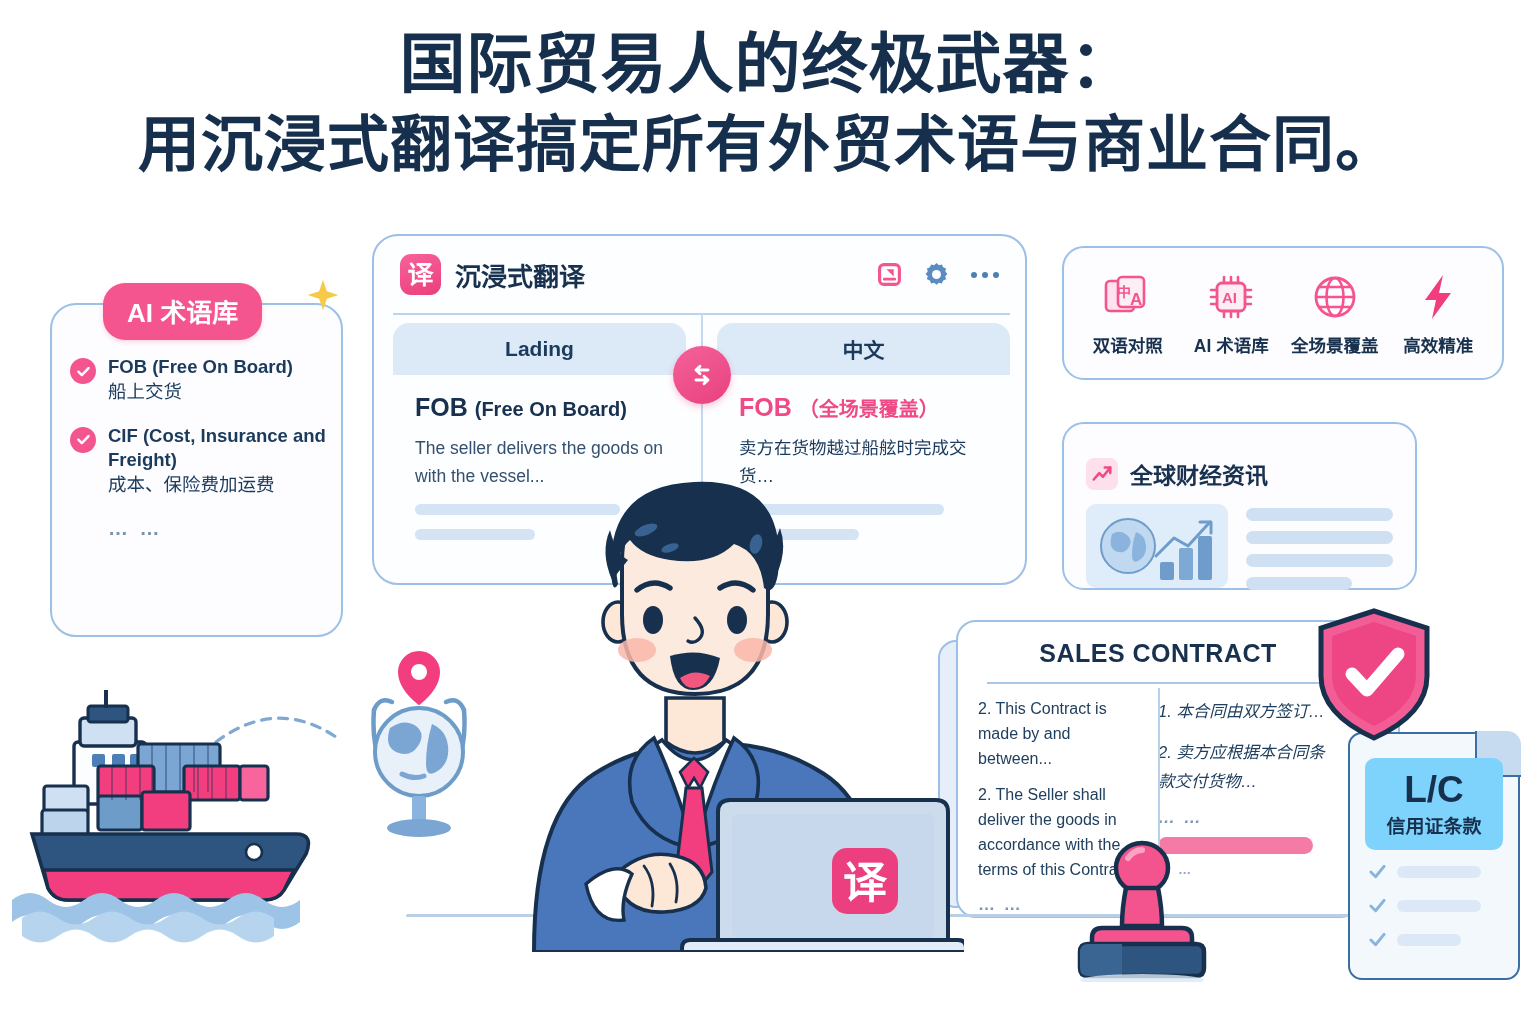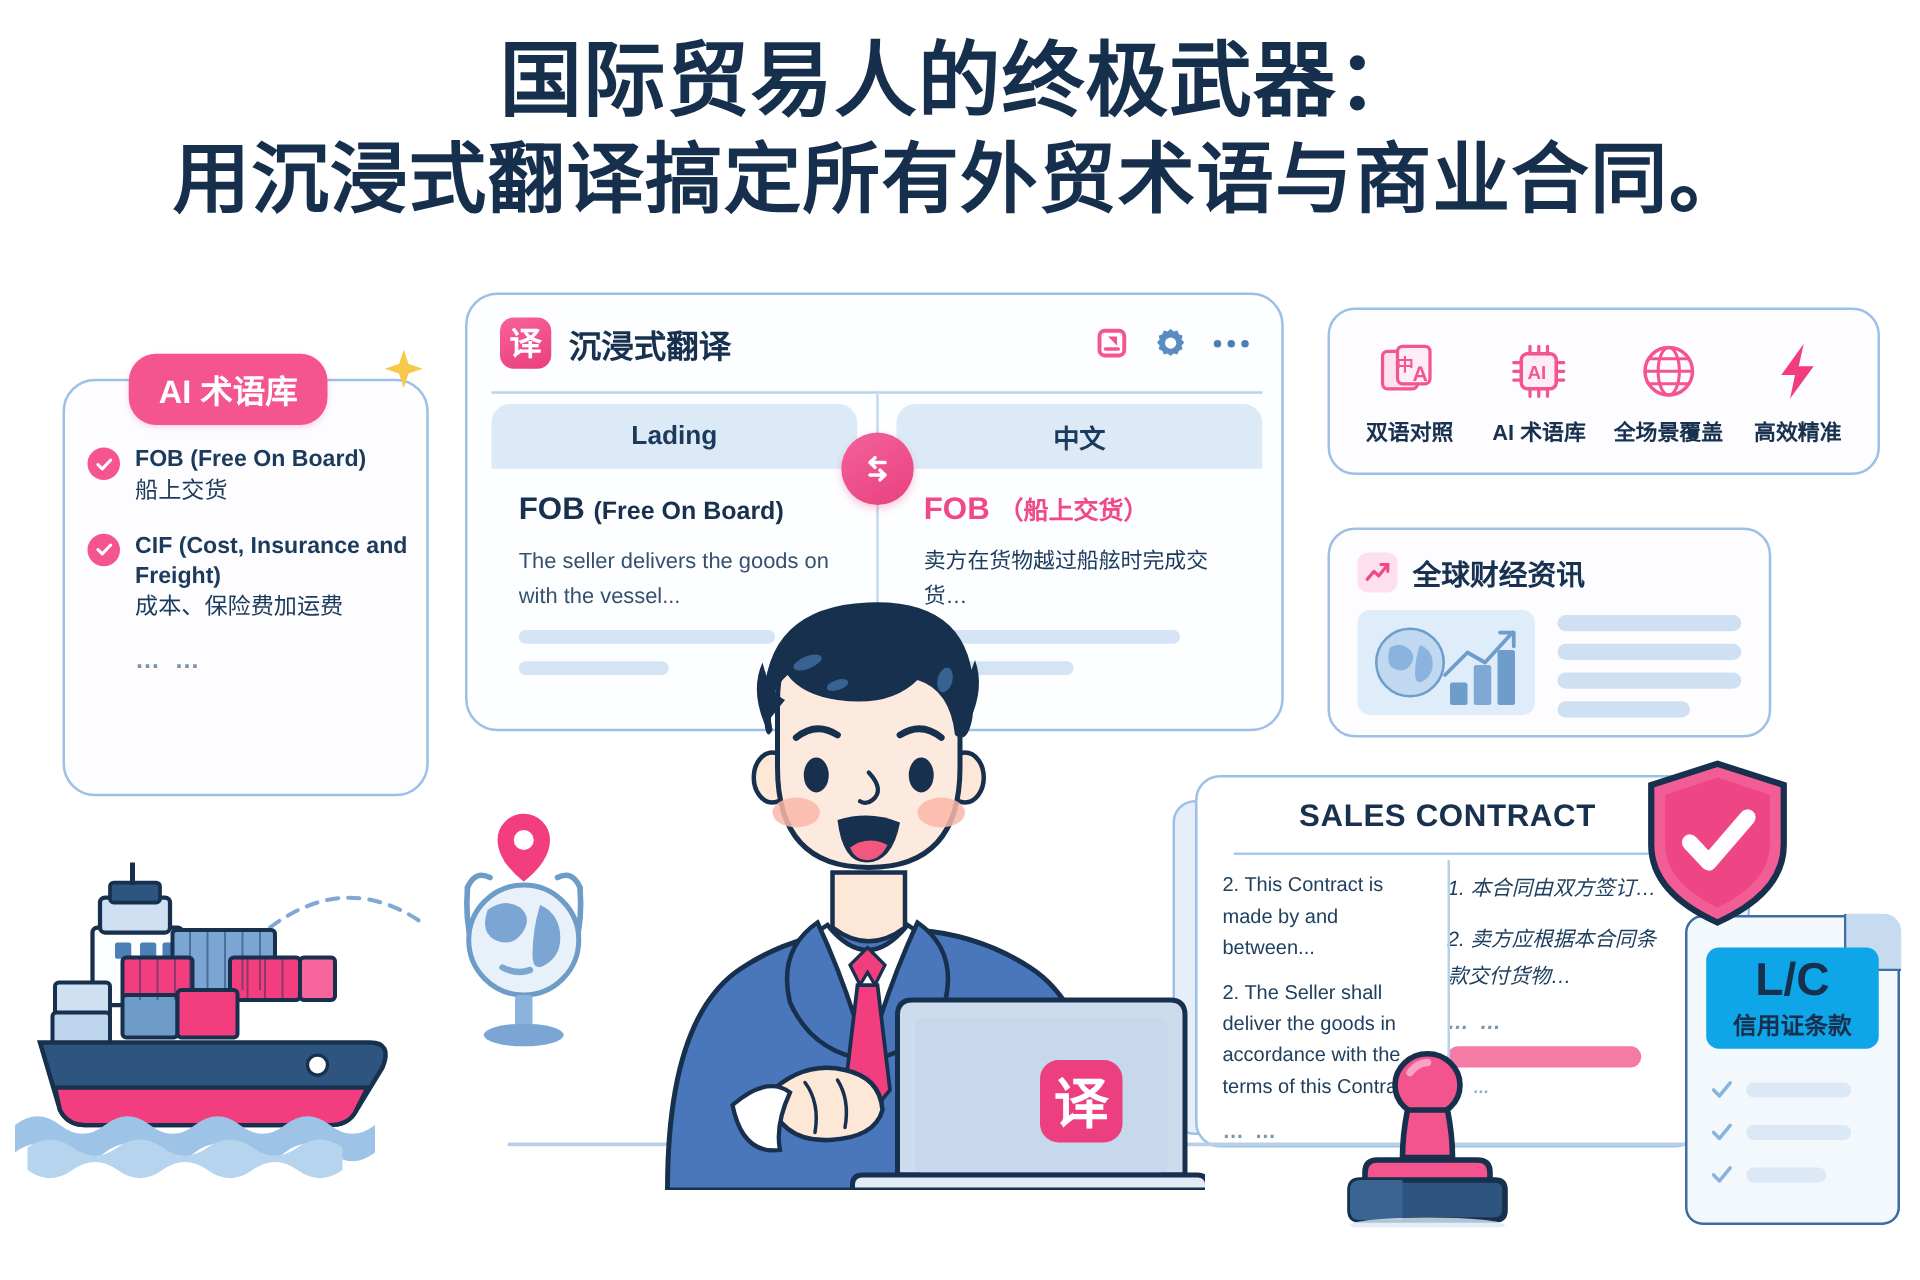--- a/index.html
+++ b/index.html
@@ -133,21 +133,21 @@
   .feature {
     flex: 1 1 0; display: flex; flex-direction: column;
     align-items: center; gap: 8px;
   }
   .feature-ico { height: 54px; display: flex; align-items: center; justify-content: center; }
   .feature-ico svg { width: 52px; height: 52px; }
   .feature-label { font-size: 17.5px; font-weight: 700; color: #18314f; white-space: nowrap; }
 
   
   #finance-card { left: 1062px; top: 422px; width: 355px; height: 168px; border-radius: 22px; }
-  .fin-head { display: flex; align-items: center; gap: 12px; padding: 17px 0 0 22px; text-align: center; }
+  .fin-head { display: flex; align-items: center; gap: 12px; padding: 33px 0 0 22px; text-align: center; }
   .fin-ico {
     width: 32px; height: 32px; border-radius: 8px;
     background: #fde0ec; display: flex; align-items: center; justify-content: center;
   }
   .fin-ico svg { width: 22px; height: 22px; }
   .fin-title { font-size: 23px; font-weight: 700; color: #18314f; }
   .fin-body { display: flex; gap: 18px; padding: 13px 22px 0; }
   .fin-thumb {
     width: 142px; height: 84px; border-radius: 10px; background: #dfecf9;
     position: relative; overflow: hidden; flex: 0 0 auto;
@@ -208,22 +208,22 @@
     position: absolute; inset: 0;
     background: #f3f8fd; border: 2.5px solid #3c6da3;
     border-radius: 14px;
   }
   .lc-fold {
     position: absolute; right: -1px; top: -1px; width: 46px; height: 46px;
     background: #c6dbf0; border-left: 2.5px solid #3c6da3; border-bottom: 2.5px solid #3c6da3;
     border-radius: 0 14px 0 14px;
   }
   .lc-headbox {
-    position: absolute; left: 17px; top: 26px; width: 138px; height: 81px;
-    background: #0ea5e9; border-radius: 10px;
+    position: absolute; left: 17px; top: 26px; width: 138px; height: 92px;
+    background: #7dd3fc; border-radius: 10px;
     display: flex; flex-direction: column; align-items: center; justify-content: center; gap: 3px;
   }
   .lc-title { font-size: 37px; font-weight: 700; color: #17304e; line-height: 1; }
   .lc-sub { font-size: 19px; font-weight: 700; color: #17304e; }
   .lc-rows { position: absolute; left: 20px; top: 130px; width: 136px; }
   .lc-row { display: flex; align-items: center; gap: 10px; margin-bottom: 15px; }
   .lc-row svg { width: 19px; height: 19px; flex: 0 0 auto; }
   .lc-bar { height: 12px; border-radius: 6px; background: #dce8f6; }
   .lc-bar.b1 { width: 84px; }
   .lc-bar.b2 { width: 84px; }
@@ -339,21 +339,21 @@
             <path d="M9 20 H21 M17 16.2 L21 20 L17 23.8" fill="none" stroke="#fff" stroke-width="2.9" stroke-linecap="round" stroke-linejoin="round"></path>
           </svg>
         </div>
       </div>
 
       <div class="pane">
         <div class="pane-head">中文</div>
         <div class="pane-body">
           <div class="pane-term zh">
             <span>FOB</span>
-            <small>（船上交货）</small>
+            <small>（全场景覆盖）</small>
           </div>
           <div class="pane-desc zh">卖方在货物越过船舷时完成交货…</div>
           <div class="skel w-long"></div>
           <div class="skel w-short"></div>
         </div>
       </div>
     </div>
   </div>
 
   <div class="card" id="feature-strip">

